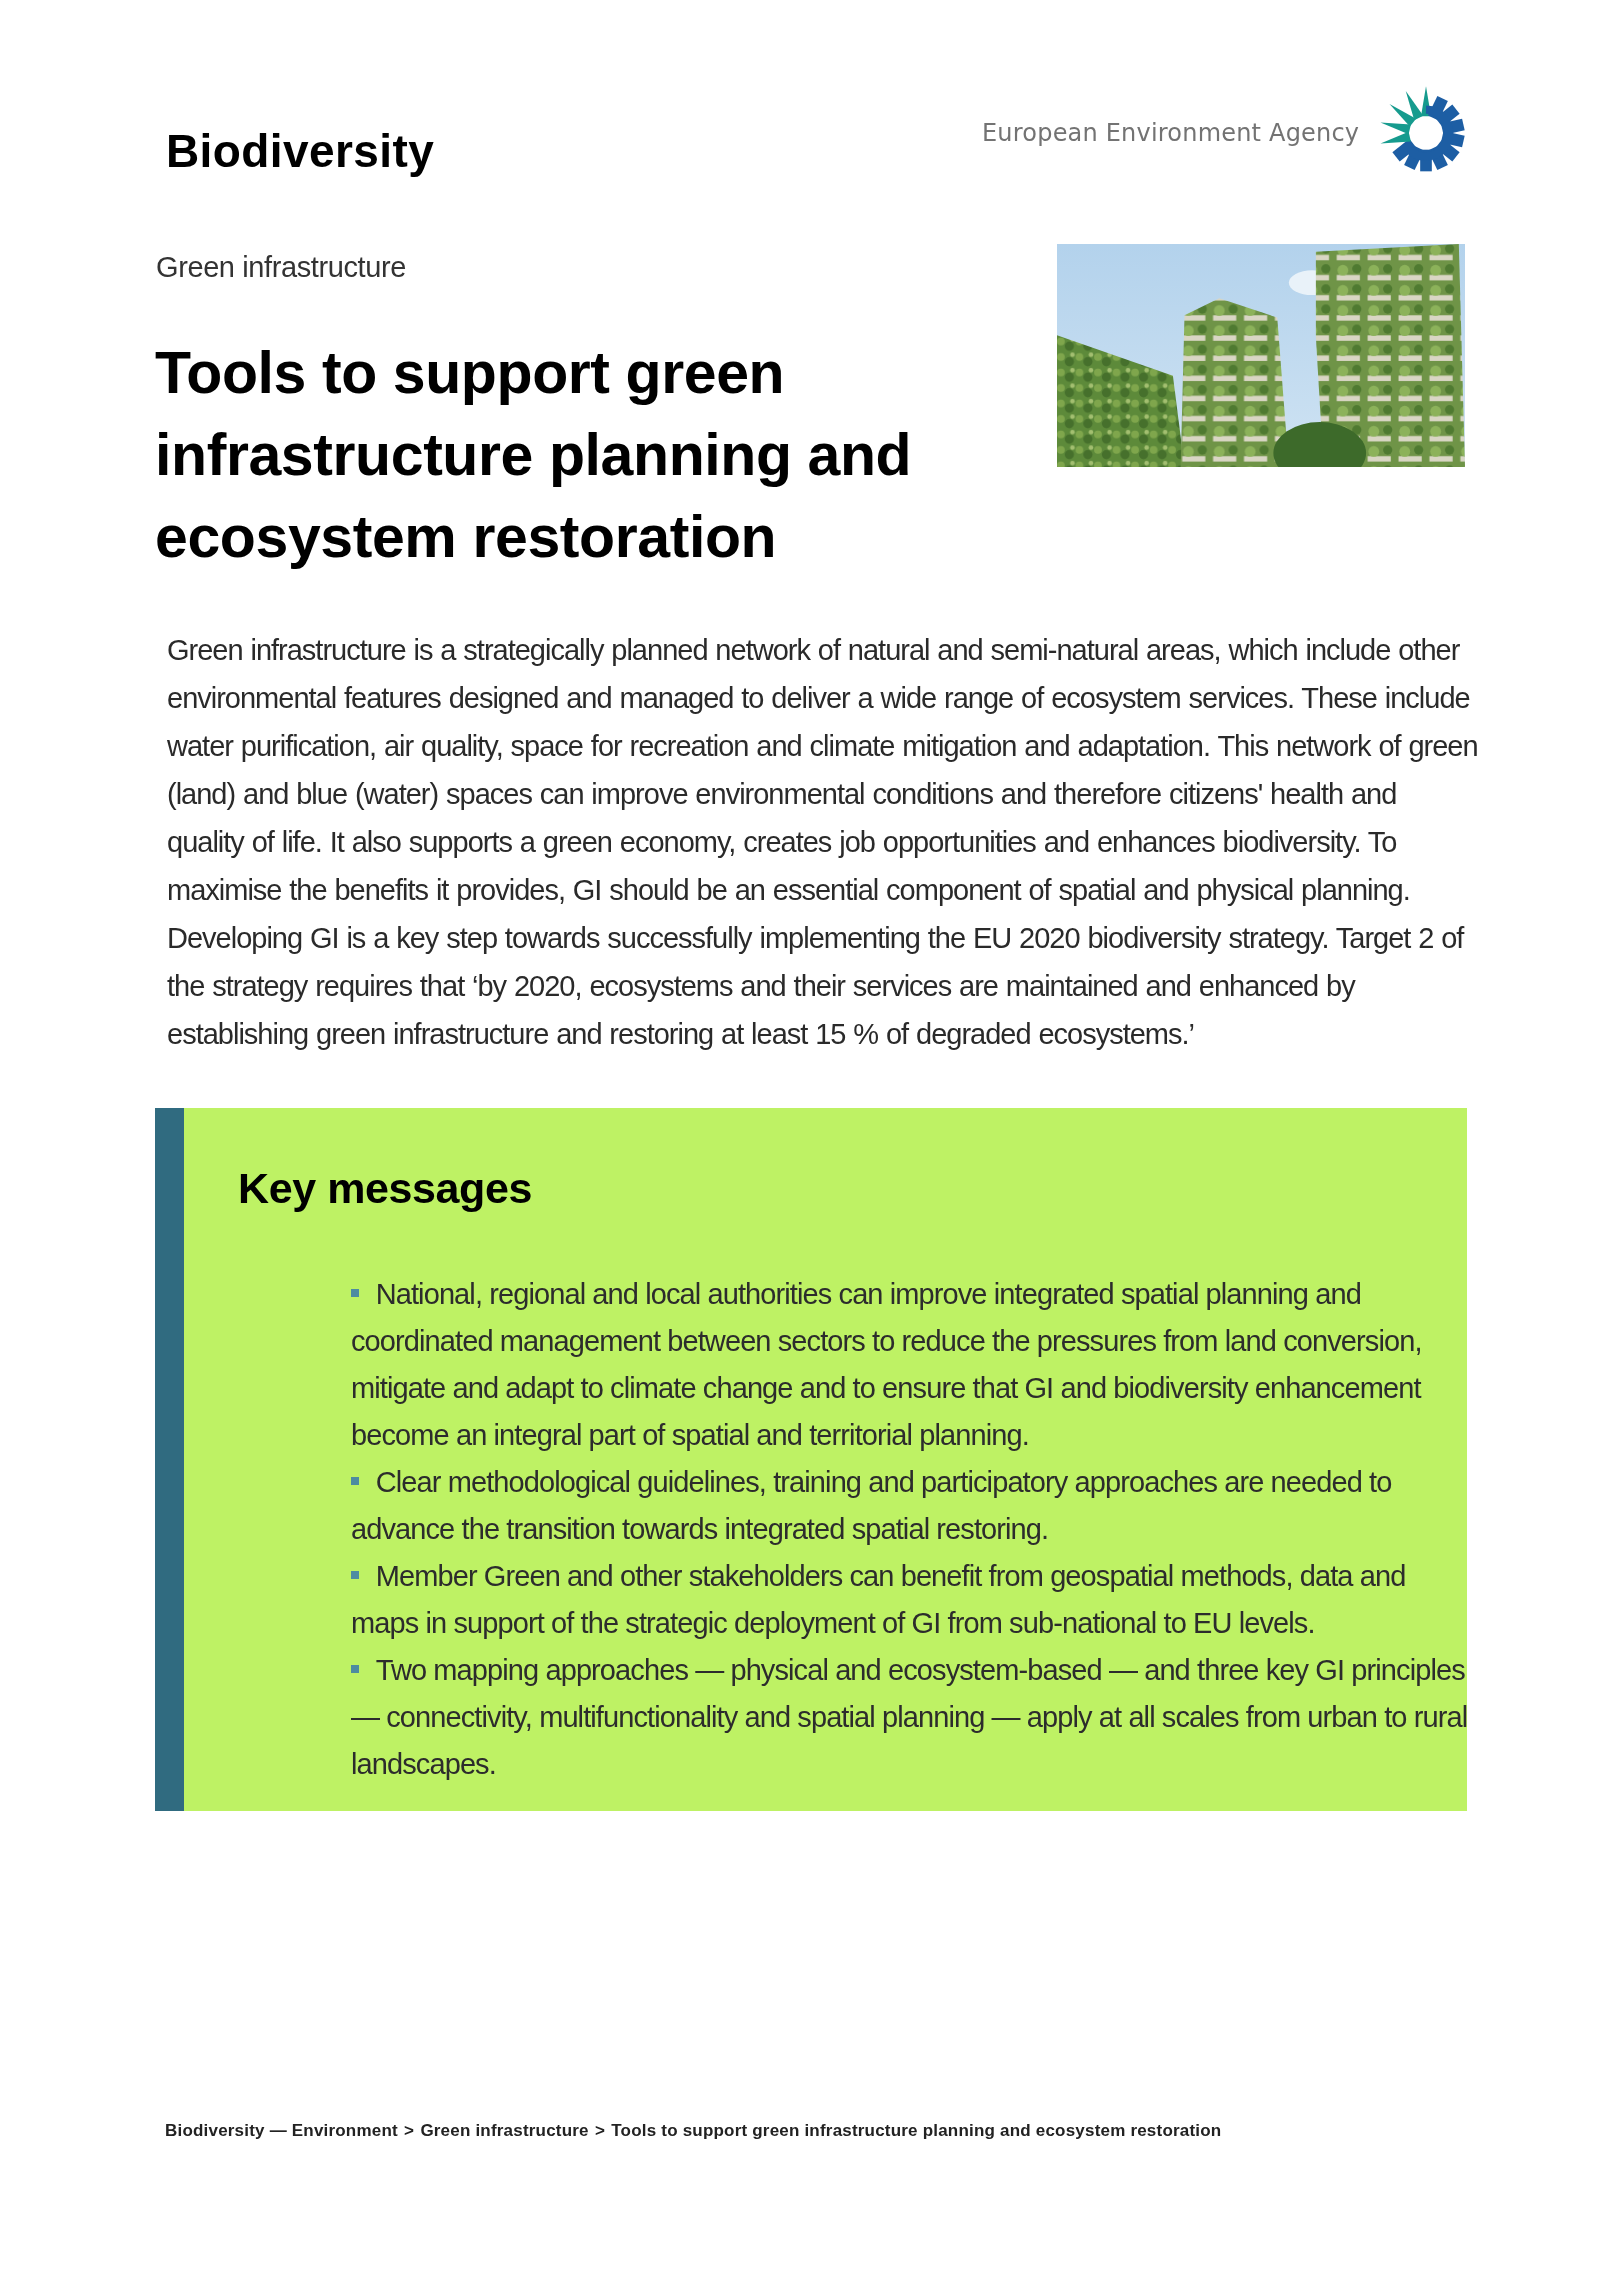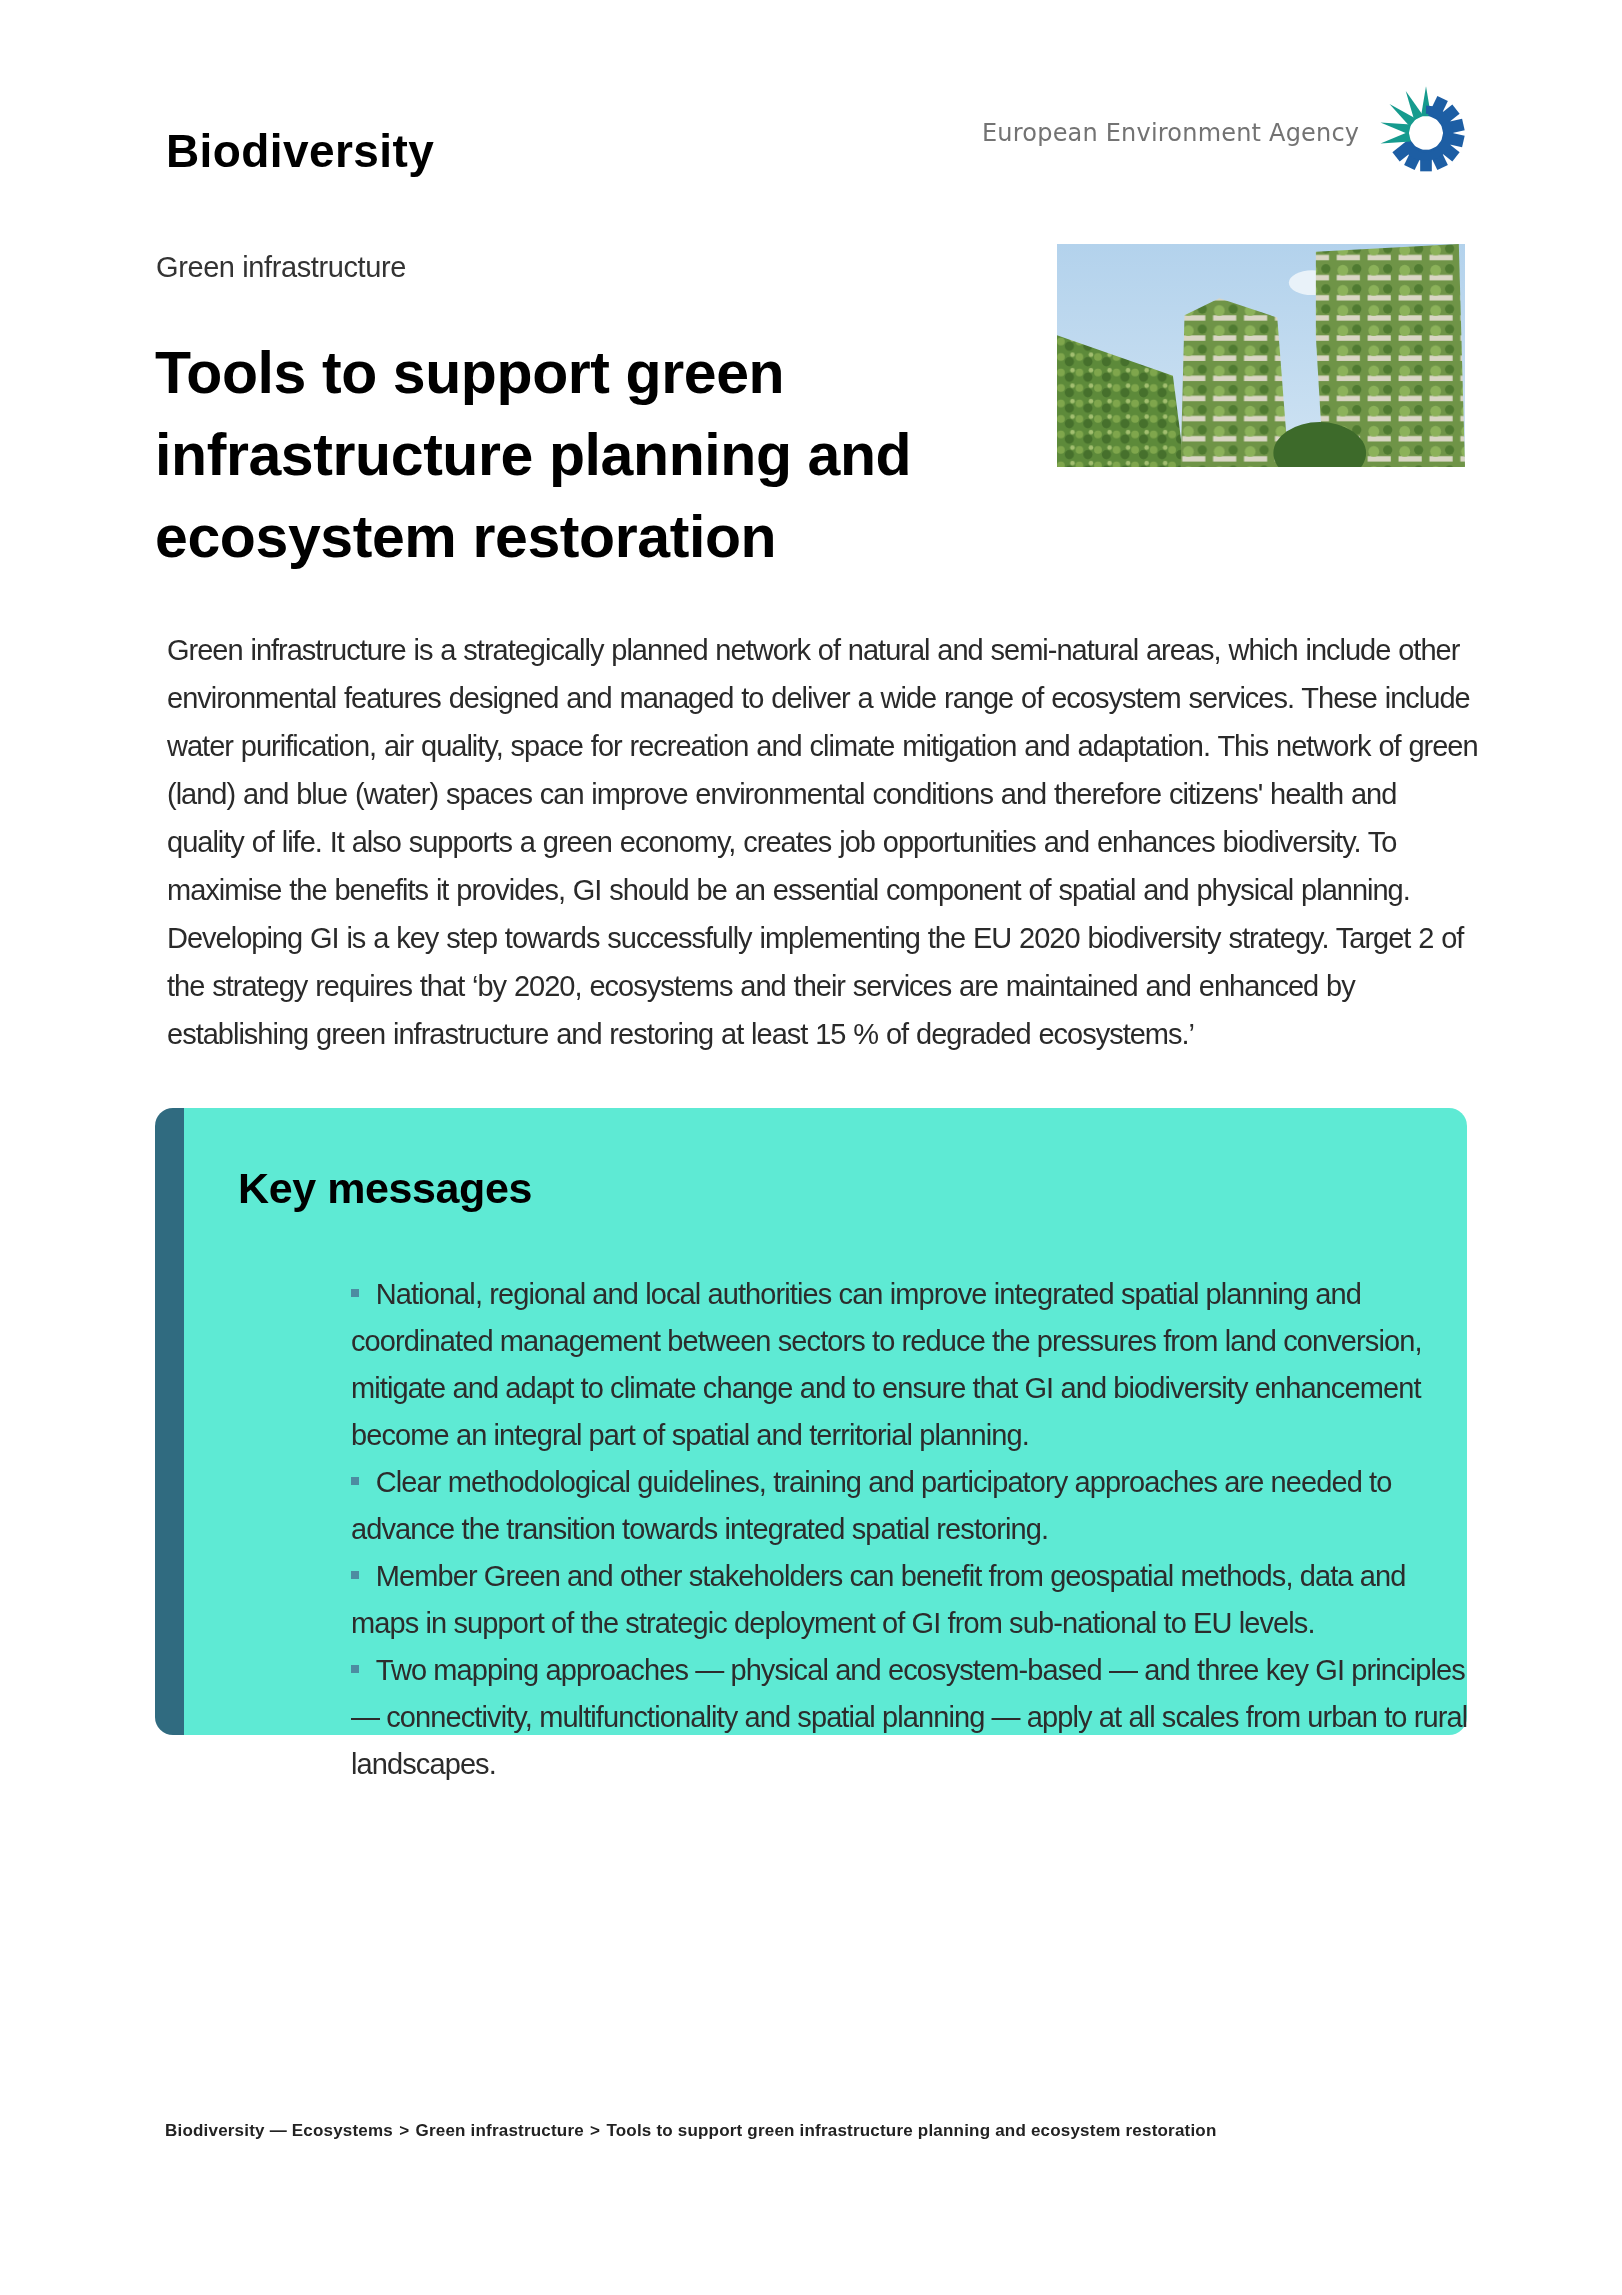--- a/index.html
+++ b/index.html
@@ -82,25 +82,24 @@
       color: #2a2a2a;
       letter-spacing: -1px;
       word-spacing: 0.8px;
       margin: 12px;
     }
     .key-box {
       position: absolute;
       left: 155px;
       top: 1108px;
       width: 1312px;
-      height: 627px;
-      background: #5eead4;
+      height: 703px;
+      background: #bef264;
       border-left: 29px solid #306b80;
       box-sizing: border-box;
-      border-radius: 18px;
     }
     .key-title {
       position: absolute;
       left: 54px;
       top: 56px;
       font-size: 43px;
       font-weight: bold;
       margin: 0;
       letter-spacing: -0.4px;
     }
@@ -213,19 +212,19 @@
   <h3 class="key-title">Key messages</h3>
   <ul class="key-list">
     <li><span class="bullet"></span><span>National, regional and local authorities can improve integrated spatial planning and coordinated management between sectors to reduce the pressures from land conversion, mitigate and adapt to climate change and to ensure that GI and biodiversity enhancement become an integral part of spatial and territorial planning.</span></li>
     <li><span class="bullet"></span><span>Clear methodological guidelines, training and participatory approaches are needed to advance the transition towards integrated spatial restoring.</span></li>
     <li><span class="bullet"></span><span>Member Green and other stakeholders can benefit from geospatial methods, data and maps in support of the strategic deployment of GI from sub-national to EU levels.</span></li>
     <li><span class="bullet"></span><span>Two mapping approaches — physical and ecosystem-based — and three key GI principles — connectivity, multifunctionality and spatial planning — apply at all scales from urban to rural landscapes.</span></li>
   </ul>
 </section>
 
 <nav class="footer-breadcrumb">
-  <span>Biodiversity — Ecosystems</span>
+  <span>Biodiversity — Environment</span>
   <span>&gt;</span>
   <span>Green infrastructure</span>
   <span>&gt;</span>
   <span>Tools to support green infrastructure planning and ecosystem restoration</span>
 </nav>
 
 
 </body></html>

